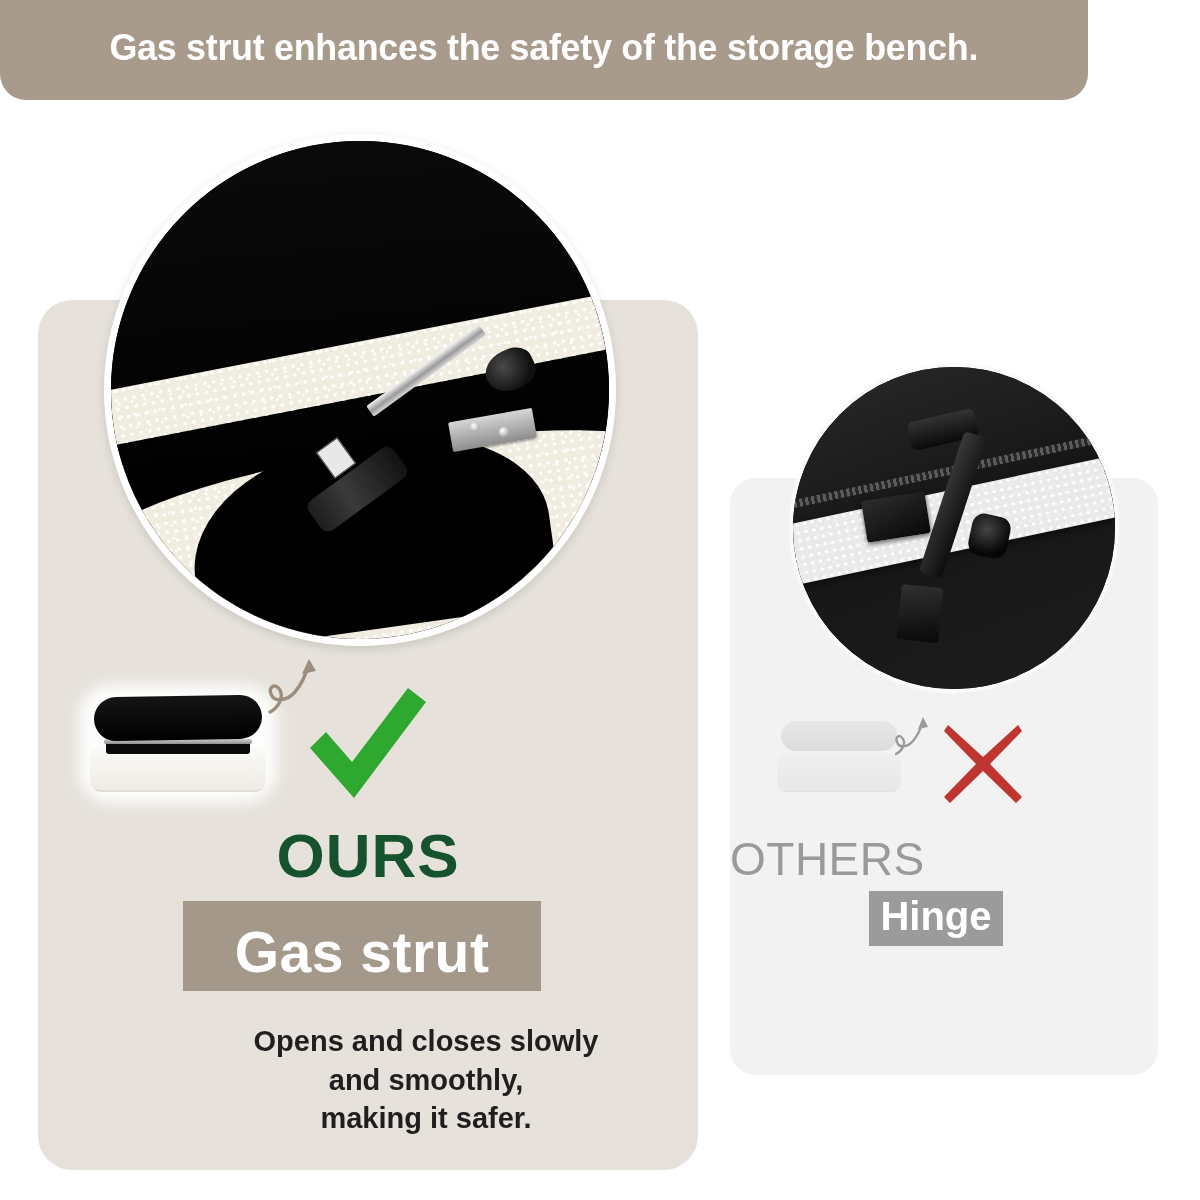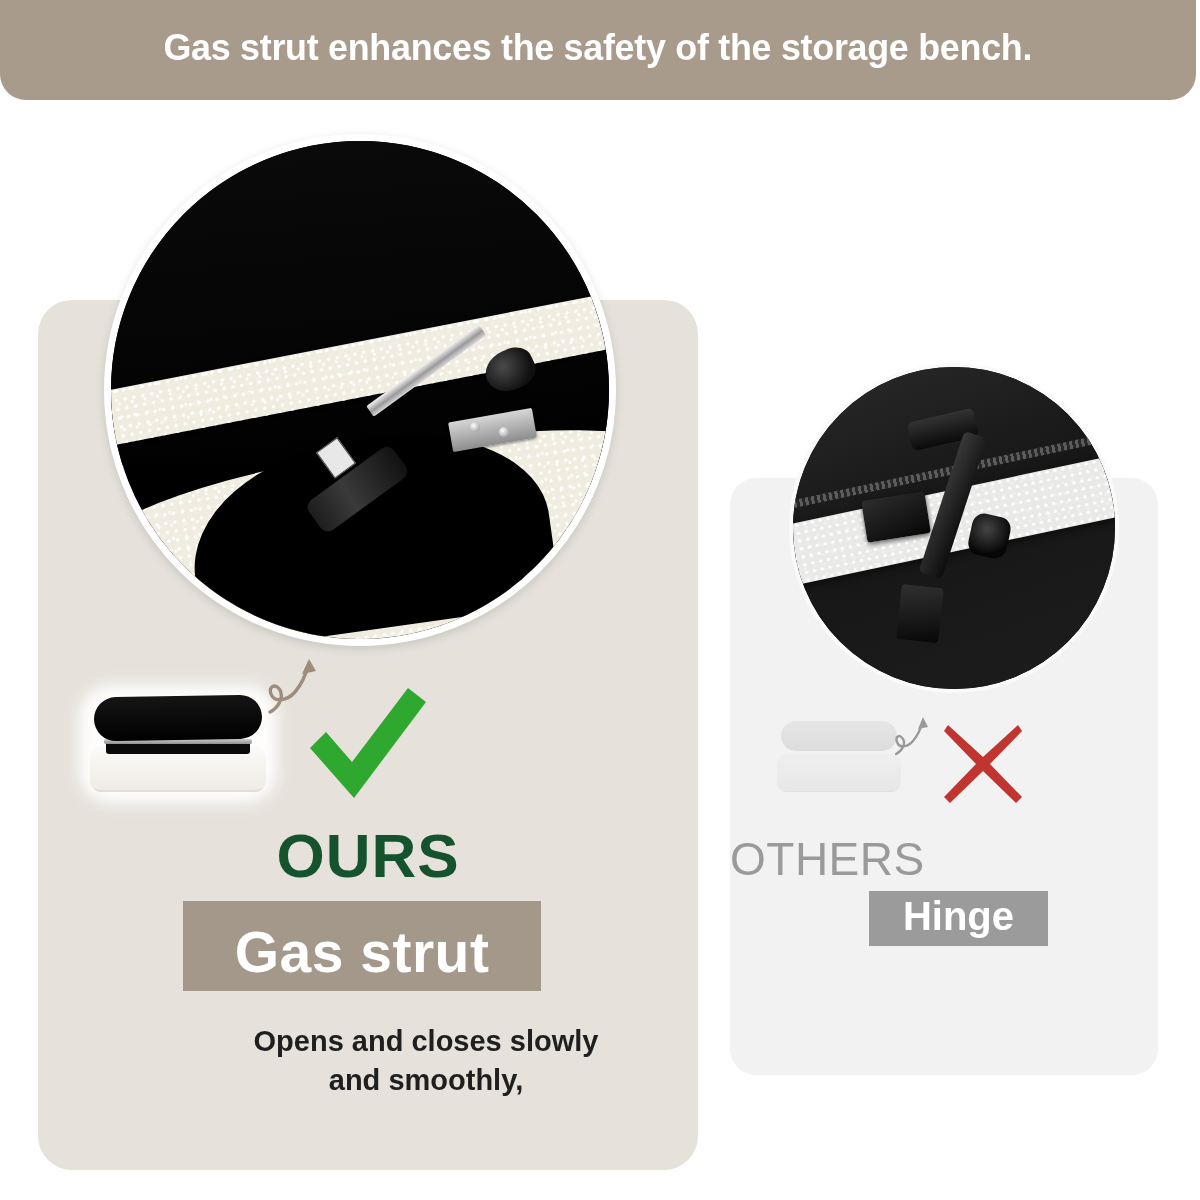--- a/index.html
+++ b/index.html
@@ -8,21 +8,21 @@
     background:#ffffff;
     font-family:"Liberation Sans", sans-serif;
     position:relative;
     overflow:hidden;
   }
 
   
   #header-banner{
     position:absolute;
     left:0; top:0;
-    width:1196px; height:100px;
+    width:1088px; height:100px;
     background:#a99b8b;
     border-bottom-left-radius:26px;
     border-bottom-right-radius:26px;
     display:flex; align-items:center; justify-content:center;
   }
   #header-title{
     color:#ffffff;
     font-size:37px;
     font-weight:bold;
     letter-spacing:-0.3px;
@@ -276,21 +276,21 @@
 
   
   #others-heading{
     position:absolute; left:730px; top:832px; width:428px;
     text-align:left;
     font-size:46px; font-weight:normal; color:#9a9a9a;
     letter-spacing:0.5px;
   }
   #others-tag{
     position:absolute; left:869px; top:891px;
-    width:179px; height:55px;
+    width:134px; height:55px;
     background:#9b9b9b;
     display:flex; align-items:center; justify-content:center;
   }
   #others-tag-label{
     color:#ffffff; font-size:40px; font-weight:bold;
     padding-bottom:4px;
   }
   #others-desc{
     position:absolute; left:730px; top:963px; width:428px;
     text-align:center;
@@ -341,20 +341,21 @@
 
 <div id="ours-heading">OURS</div>
 
 <div id="ours-tag">
   <span id="ours-tag-label">Gas strut</span>
 </div>
 
 <div id="ours-desc">
   <span class="desc-line">Opens and closes slowly</span>
   <span class="desc-line">and smoothly,</span>
+  <span class="desc-line">making it safer.</span>
 </div>
 
 <div class="panel" id="others-panel"></div>
 
 <div class="photo-circle" id="others-photo">
   <div class="photo-inner">
     <div class="fabric-dark"></div>
     <div id="rp-band"></div>
     <div id="rp-zipper"></div>
     <div class="hinge-part" id="rp-hinge-top"></div>

